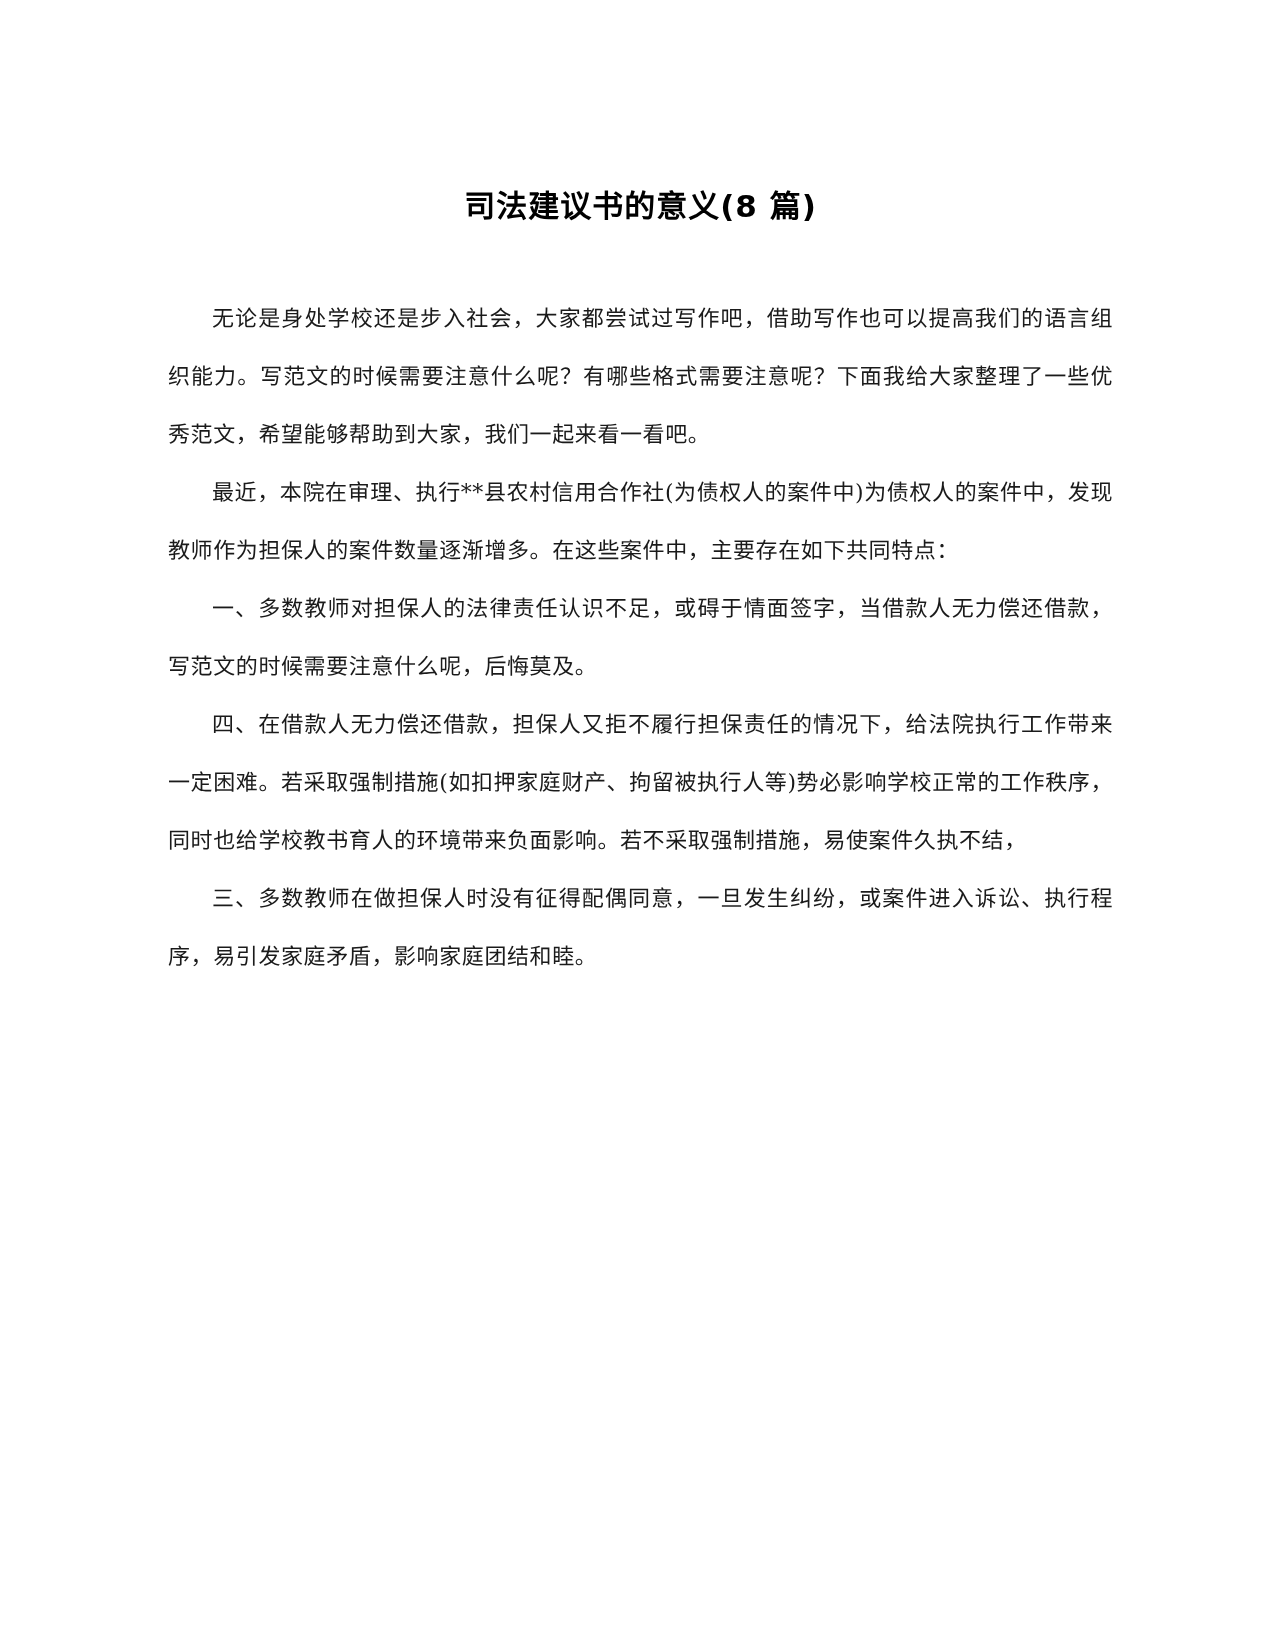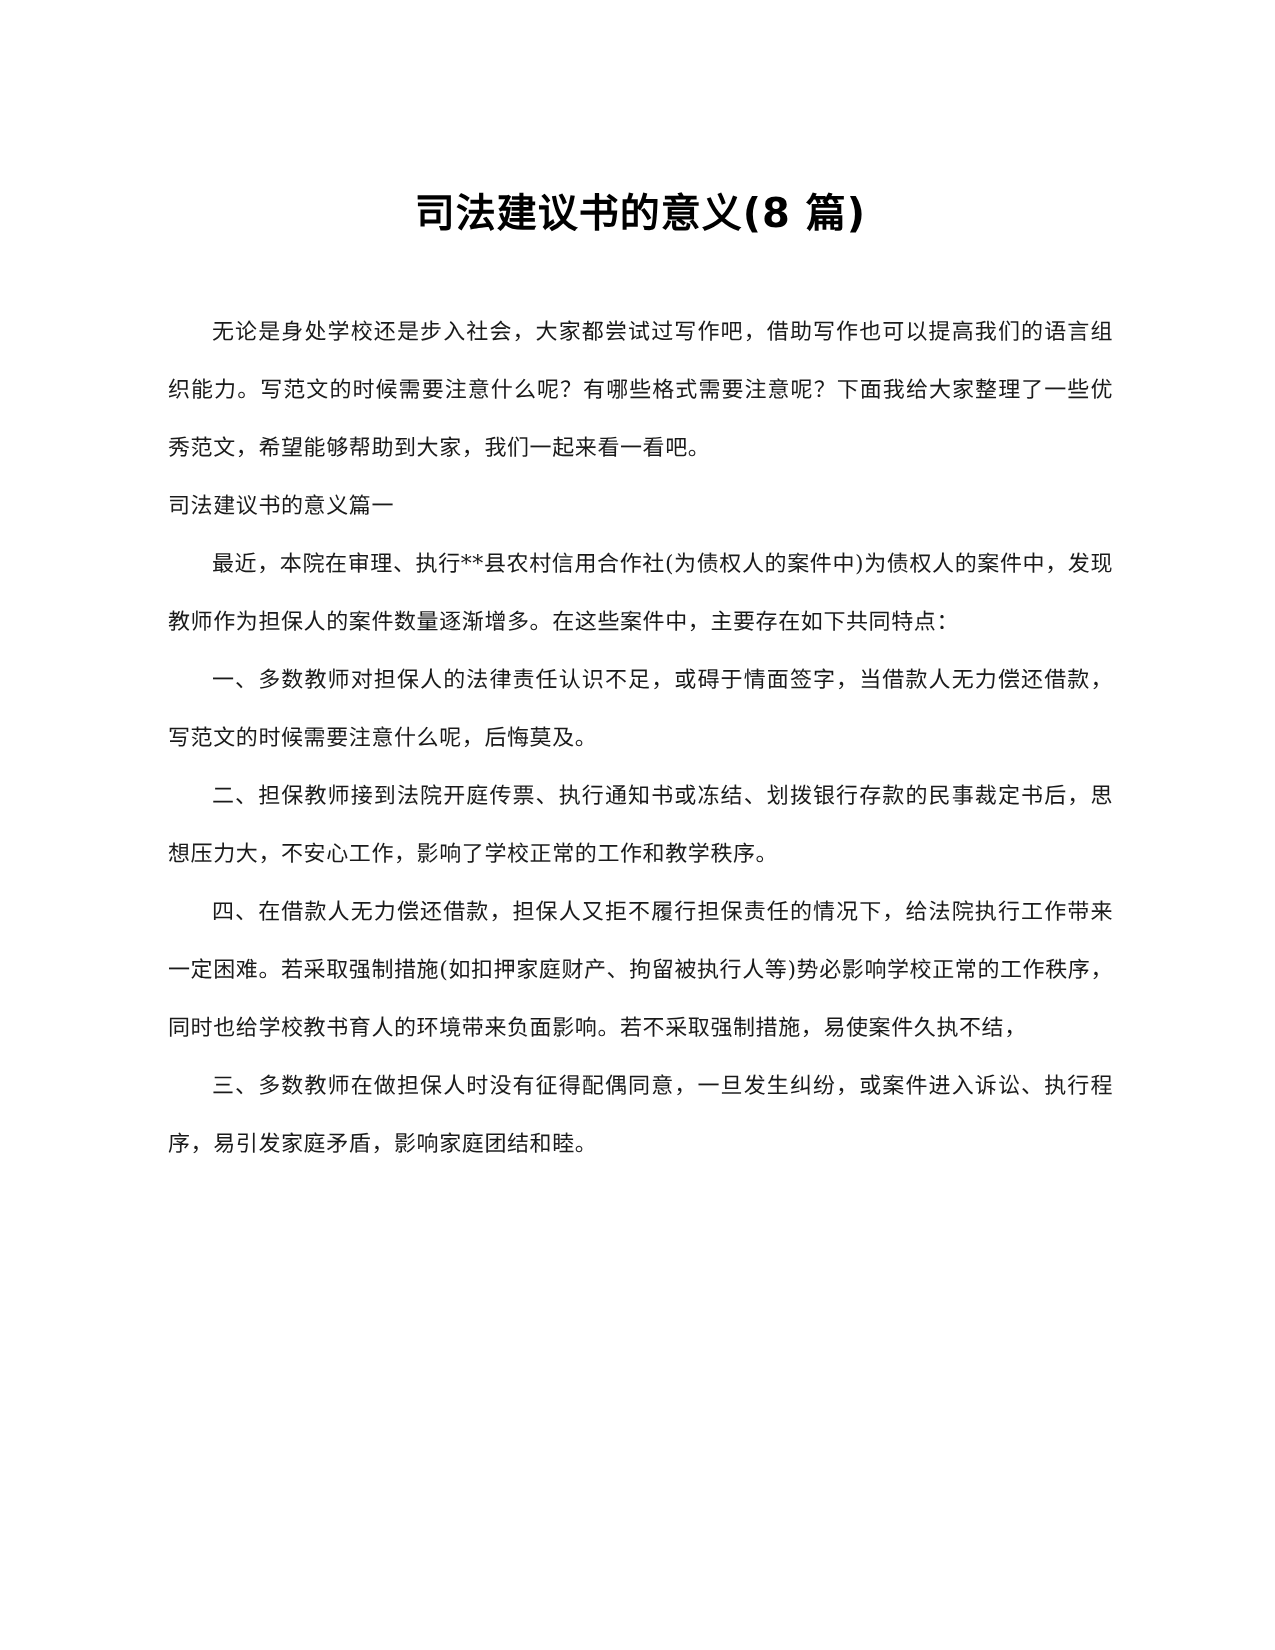--- a/index.html
+++ b/index.html
@@ -18,21 +18,21 @@
     overflow: hidden;
   }
   .content {
     position: absolute;
     left: 168px;
     top: 185px;
     width: 945px;
   }
   .doc-title {
     font-family: "DejaVu Sans", "Liberation Sans", sans-serif;
-    font-size: 40px;
+    font-size: 31px;
     font-weight: 700;
     color: #000000;
     text-align: center;
     letter-spacing: 1px;
     margin: 0 0 62px 0;
     line-height: 1.4;
   }
   .para {
     font-family: "DejaVu Serif", "Liberation Serif", serif;
     font-size: 22px;
@@ -52,20 +52,18 @@
   }
 </style>
 </head>
 <body>
 
 <div class="page">
   <div class="content">
     <h1 class="doc-title">司法建议书的意义(8 篇)</h1>
 
     <p class="para indent">无论是身处学校还是步入社会，大家都尝试过写作吧，借助写作也可以提高我们的语言组织能力。写范文的时候需要注意什么呢？有哪些格式需要注意呢？下面我给大家整理了一些优秀范文，希望能够帮助到大家，我们一起来看一看吧。</p>
-    <p class="para">司法建议书的意义篇一</p>
     <p class="para indent">最近，本院在审理、执行**县农村信用合作社(为债权人的案件中)为债权人的案件中，发现教师作为担保人的案件数量逐渐增多。在这些案件中，主要存在如下共同特点：</p>
     <p class="para indent">一、多数教师对担保人的法律责任认识不足，或碍于情面签字，当借款人无力偿还借款，写范文的时候需要注意什么呢，后悔莫及。</p>
-    <p class="para indent">二、担保教师接到法院开庭传票、执行通知书或冻结、划拨银行存款的民事裁定书后，思想压力大，不安心工作，影响了学校正常的工作和教学秩序。</p>
     <p class="para indent">四、在借款人无力偿还借款，担保人又拒不履行担保责任的情况下，给法院执行工作带来一定困难。若采取强制措施(如扣押家庭财产、拘留被执行人等)势必影响学校正常的工作秩序，同时也给学校教书育人的环境带来负面影响。若不采取强制措施，易使案件久执不结，</p>
     <p class="para indent">三、多数教师在做担保人时没有征得配偶同意，一旦发生纠纷，或案件进入诉讼、执行程序，易引发家庭矛盾，影响家庭团结和睦。</p>
   </div>
 </div>
 
 </body></html>

